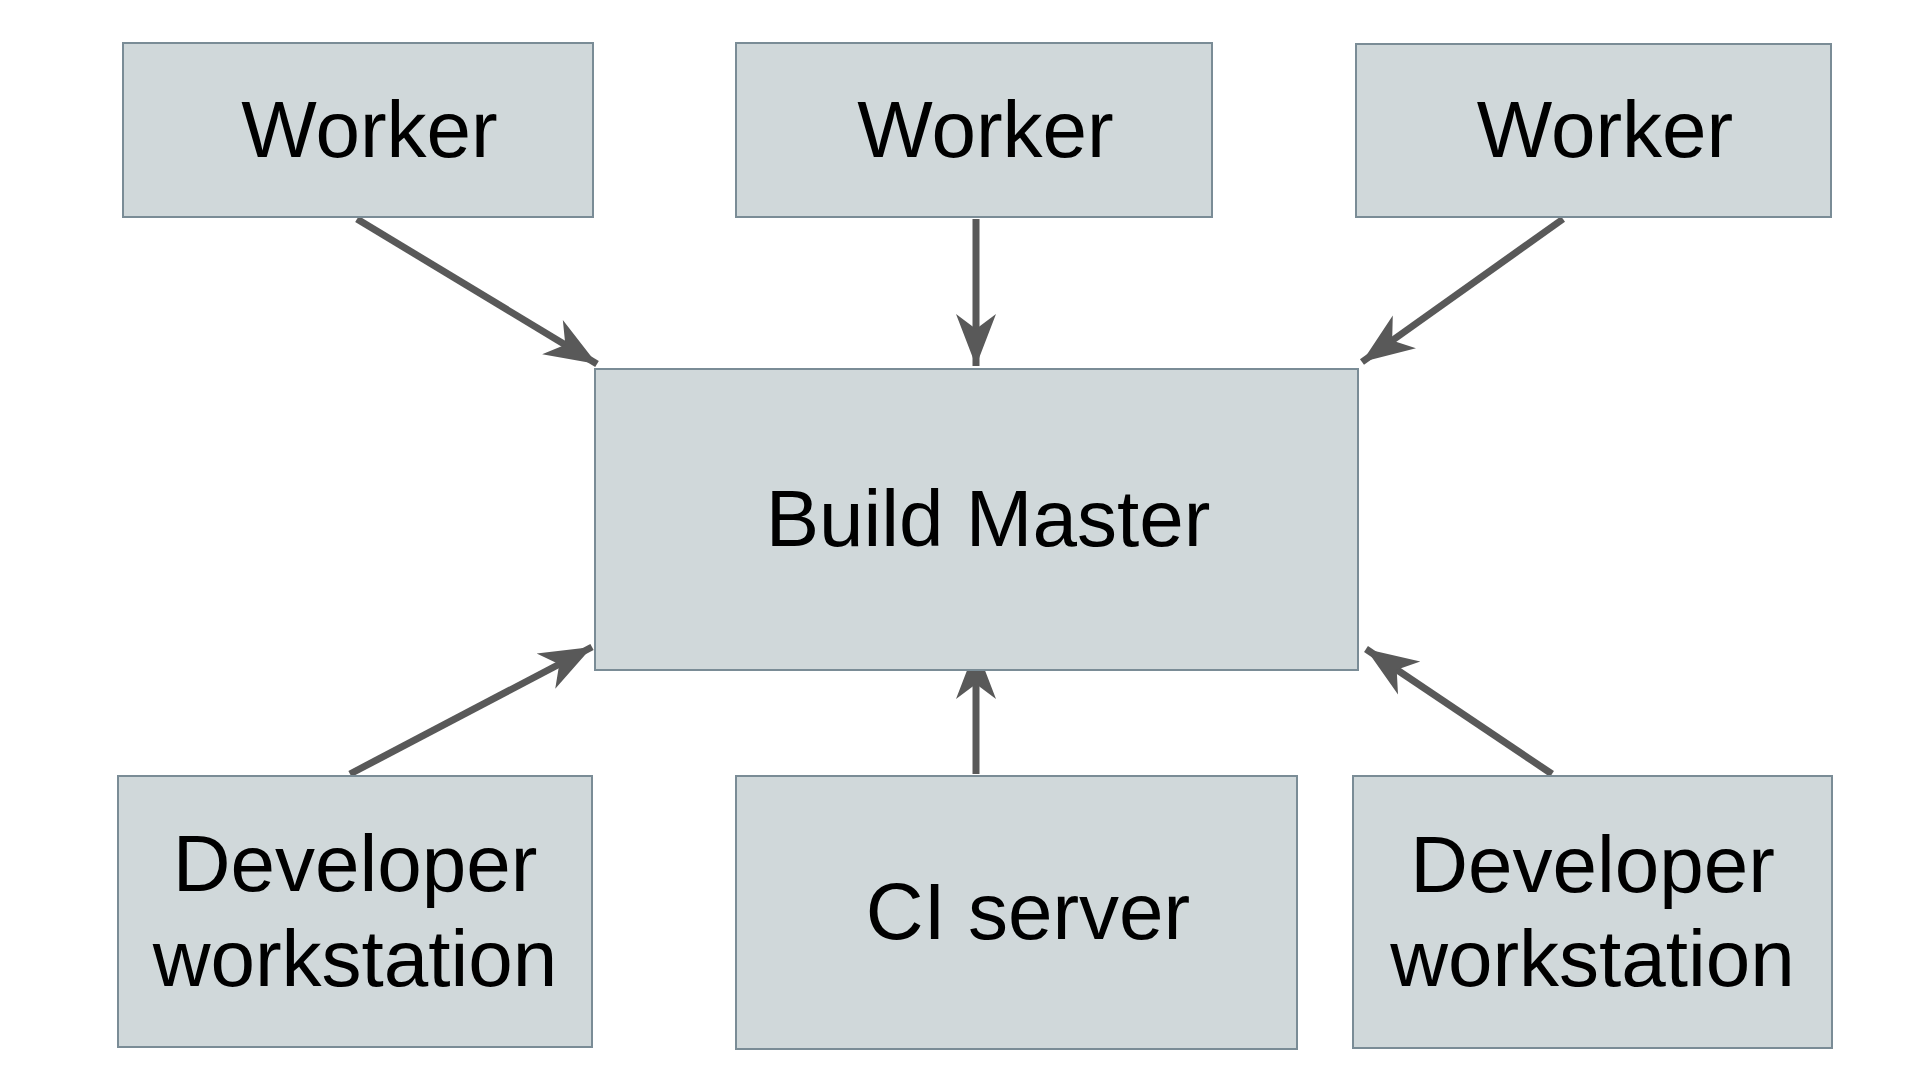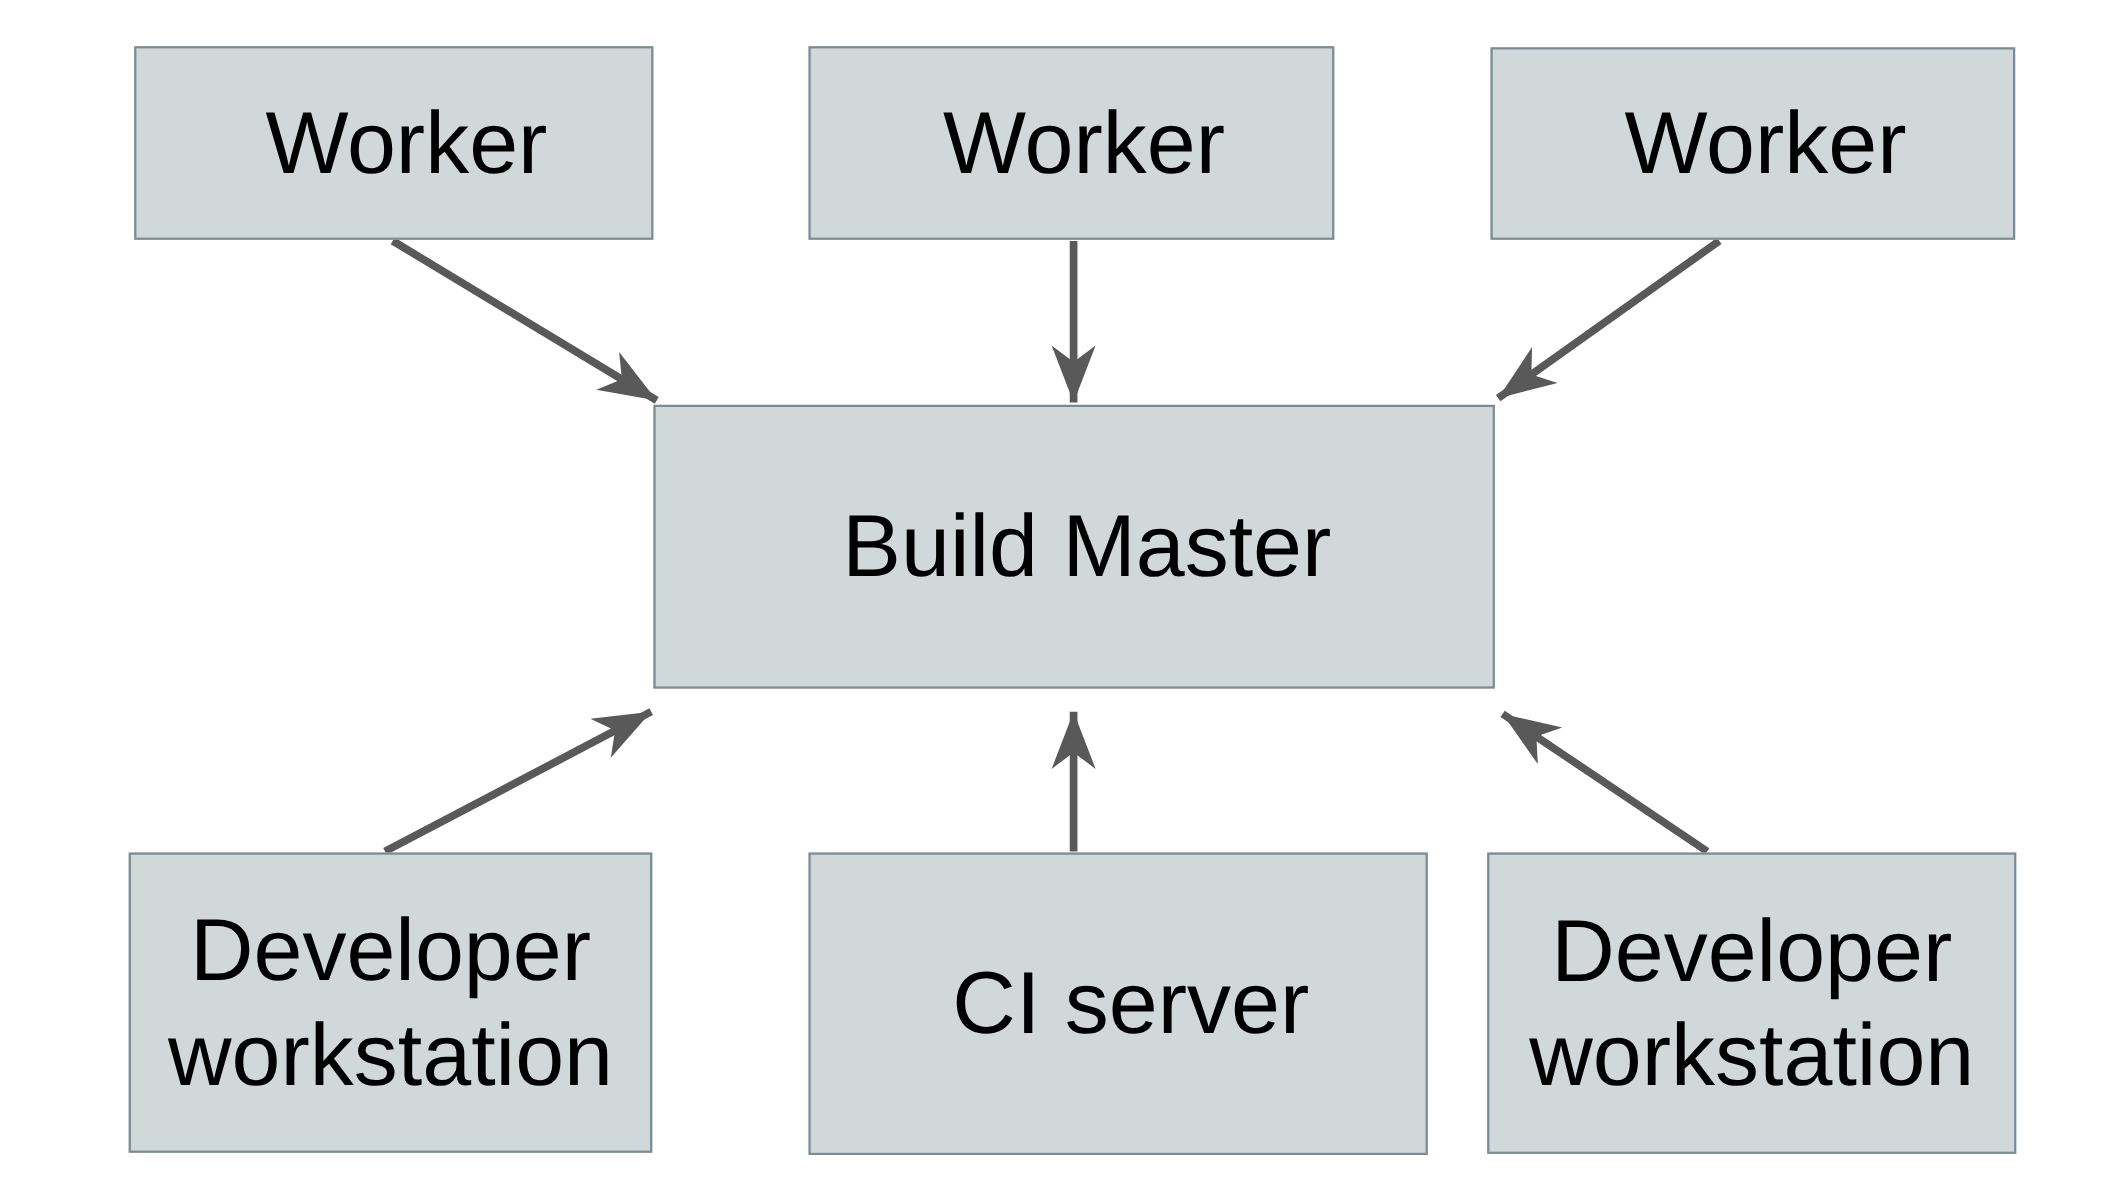--- a/index.html
+++ b/index.html
@@ -69,21 +69,21 @@
   </div>
 
   <div class="node" style="left:735px;  top:42px;  width:478px; height:176px;">
     <span>Worker</span>
   </div>
 
   <div class="node" style="left:1355px; top:43px;  width:477px; height:175px;">
     <span>Worker</span>
   </div>
 
-  <div class="node" style="left:594px;  top:368px; width:765px; height:258px;">
+  <div class="node" style="left:594px;  top:368px; width:765px; height:303px;">
     <span>Build Master</span>
   </div>
 
   <div class="node" style="left:117px;  top:775px; width:476px; height:273px; padding:0 30px;">
     <span>Developer workstation</span>
   </div>
 
   <div class="node" style="left:735px;  top:775px; width:563px; height:275px;">
     <span>CI server</span>
   </div>

